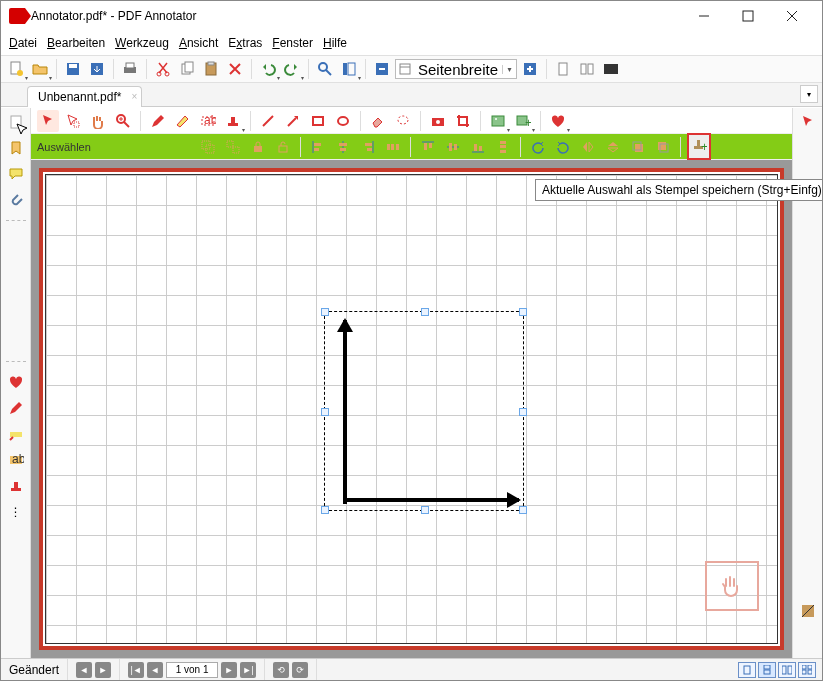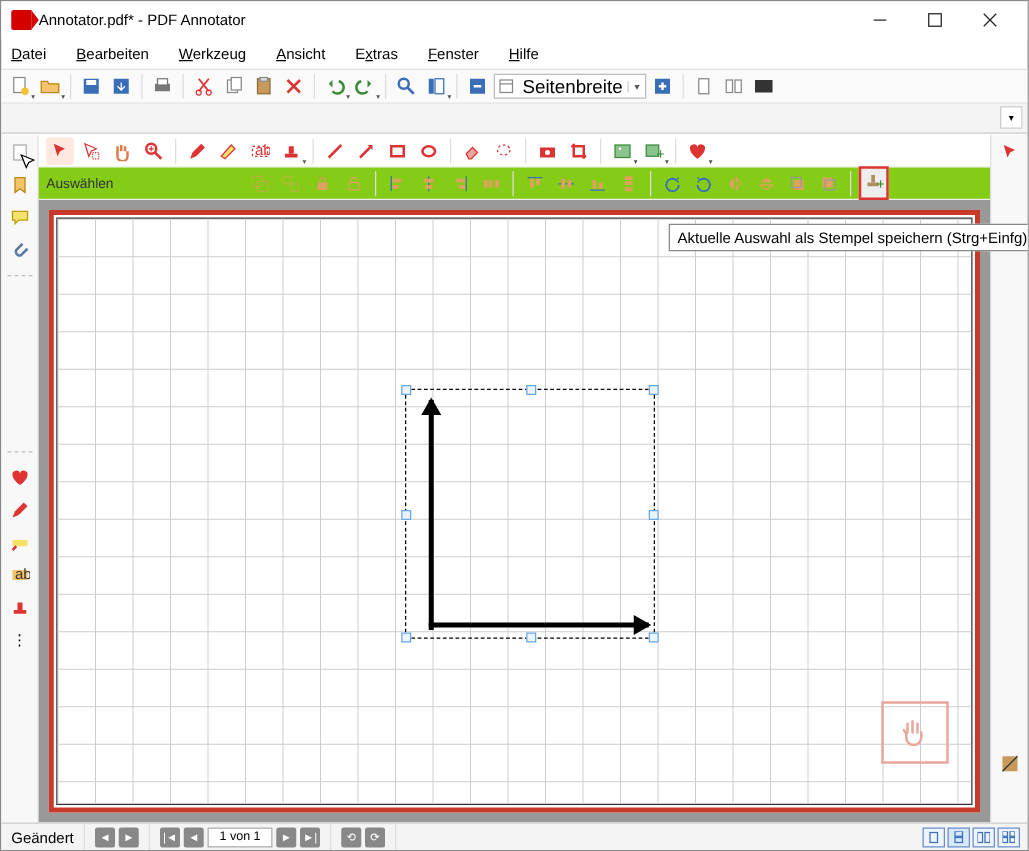--- a/index.html
+++ b/index.html
@@ -6,21 +6,21 @@
 body { background:#fff; width:823px; height:681px; overflow:hidden; border:1px solid #888; position:relative;}
 
 .titlebar { height:30px; display:flex; align-items:center; padding:0 8px; background:#fff; }
 .titlebar .appicon { width:16px; height:16px; background:#d40000; border-radius:2px 0 0 2px; position:relative; margin-right:6px;}
 .titlebar .appicon::after { content:""; position:absolute; right:-6px; top:0; border-left:6px solid #d40000; border-top:8px solid transparent; border-bottom:8px solid transparent;}
 .titlebar .title { flex:0 0 auto; }
 .titlebar .spacer { flex:1; }
 .winbtn { width:44px; height:28px; display:flex; align-items:center; justify-content:center; }
 .winbtn svg { width:12px; height:12px; stroke:#222; stroke-width:1; fill:none;}
 
-.menubar { height:24px; display:flex; align-items:center; padding:0 8px; gap:24px; }
+.menubar { height:24px; display:flex; align-items:center; padding:0 8px; gap:10px; }
 .menubar span { cursor:default; }
 .menubar span u { text-decoration:underline; }
 
 .toolbar { height:28px; border-top:1px solid #e0e0e0; border-bottom:1px solid #e0e0e0; display:flex; align-items:center; padding:0 4px; gap:2px; background:#fafafa;}
 .tbtn { width:22px; height:22px; display:flex; align-items:center; justify-content:center; border-radius:2px; position:relative;}
 .tbtn .drop { position:absolute; right:-1px; bottom:-1px; font-size:6px; color:#555;}
 .tsep { width:1px; height:20px; background:#ddd; margin:0 3px;}
 .zoomctl { display:flex; align-items:center; border:1px solid #bbb; height:20px; background:#fff;}
 .zoomctl .lbl { padding:0 4px; font-size:15px;}
 .zoomctl .dd { width:14px; text-align:center; border-left:1px solid #ccc; font-size:8px; color:#555;}
@@ -230,20 +230,24 @@
       </svg>
     </div>
   <div class="tbtn">
       <svg class="ic16" viewBox="0 0 16 16">
         <rect x="1" y="3" width="14" height="10" fill="#333"></rect>
       </svg>
     </div>
 </div>
 
 <div class="doctabs">
+  <div class="doctab">
+    <span>Unbenannt.pdf*</span>
+    <span class="x">×</span>
+  </div>
   <div class="more">▾</div>
 </div>
 
 <div class="workspace">
 
   <div class="leftcol">
     <div class="ic">
         <svg class="ic16" viewBox="0 0 16 16">
           <rect x="3" y="2" width="10" height="12" fill="#fff" stroke="#aaa"></rect>
         </svg>

